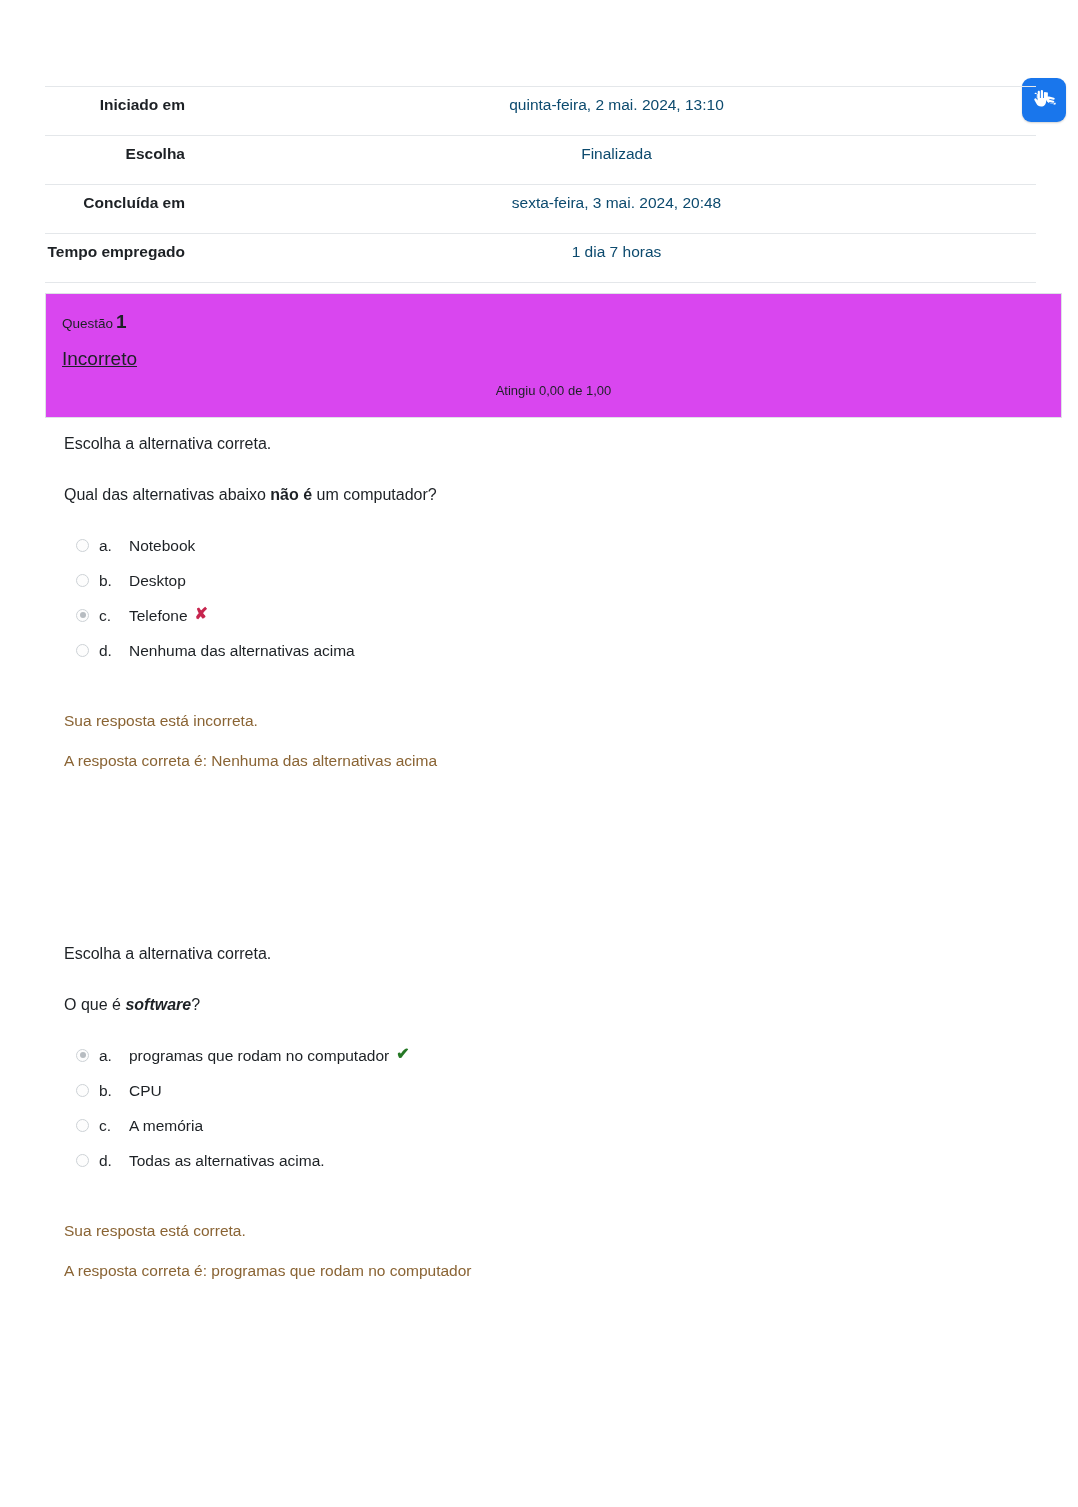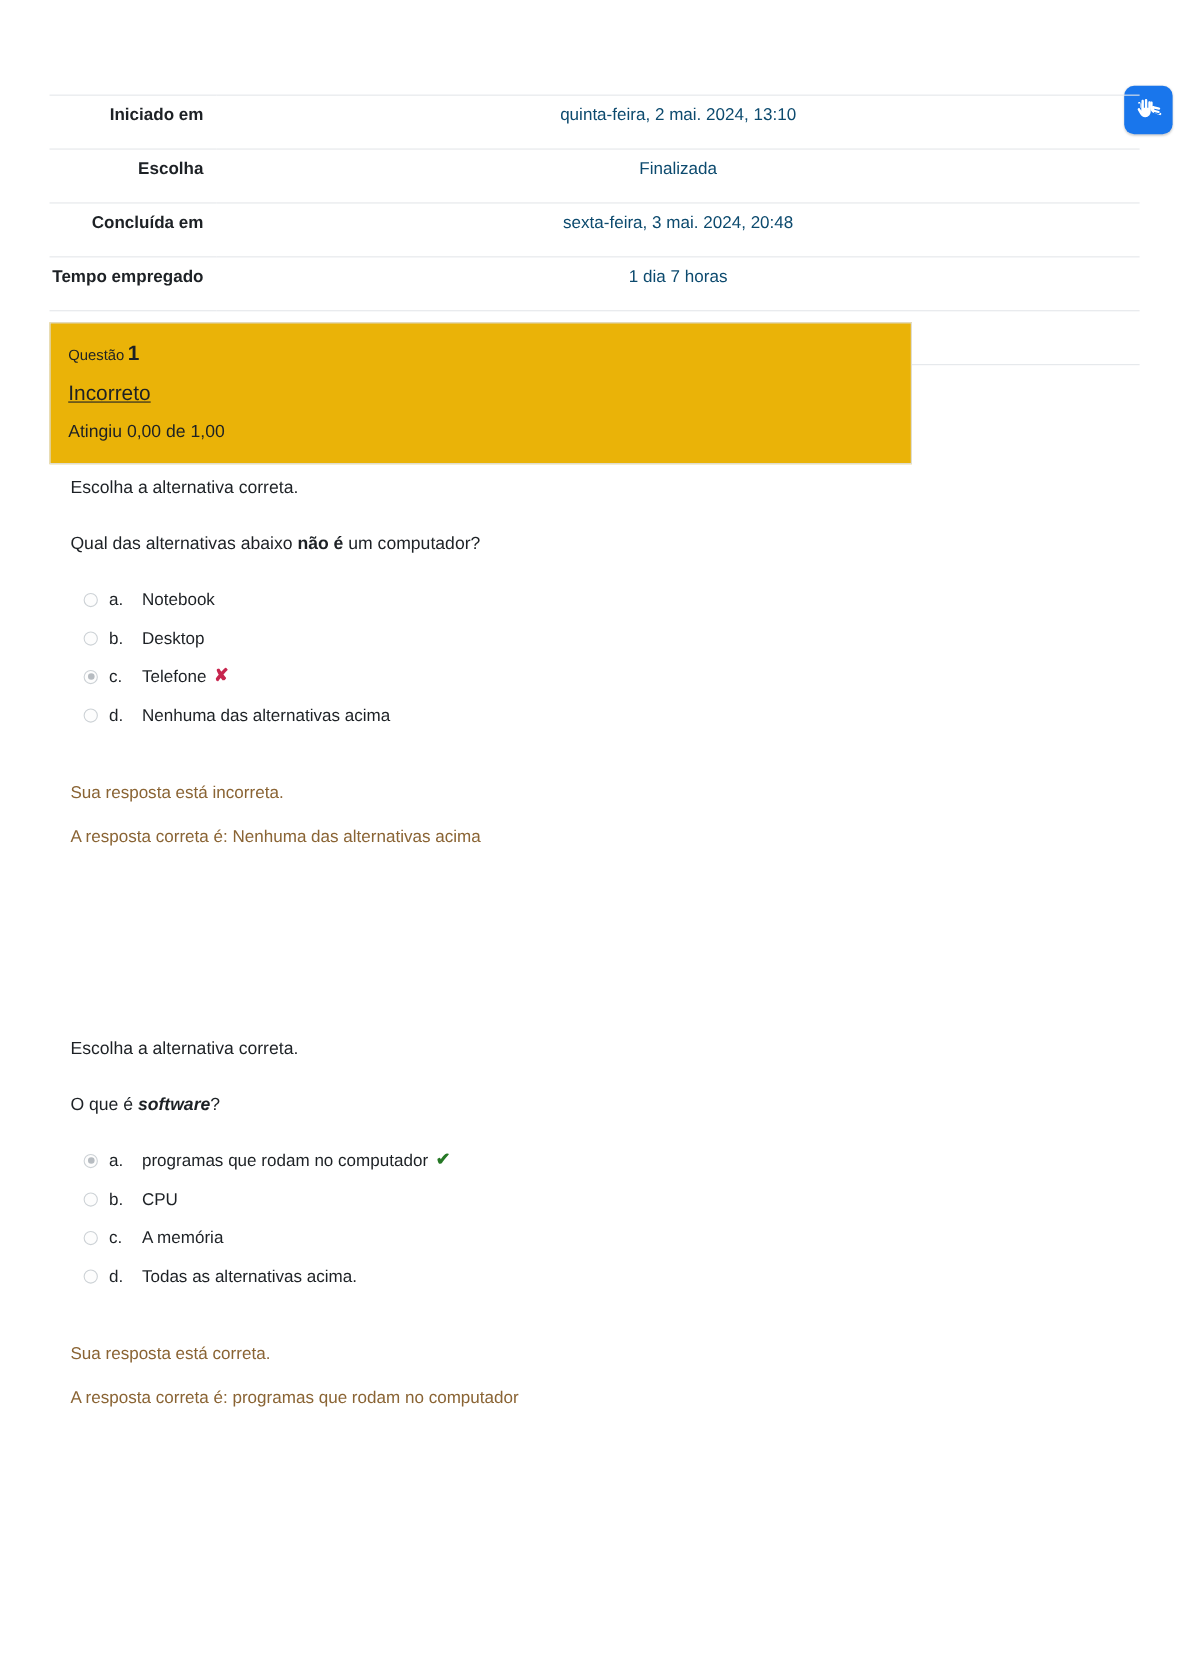--- a/index.html
+++ b/index.html
@@ -73,23 +73,23 @@
     line-height: 1.55;
     font-weight: normal;
     color: #0c4a6e;
   }
   .summary td b { font-weight: bold; }
 
   
   .qbox {
     position: absolute;
     left: 45px;
-    width: 784px;
+    width: 1017px;
     border: 1px solid #dee2e6;
-    background: #eab308;
+    background: #d946ef;
     padding: 14px 16px 16px 16px;
   }
   .qbox .qno {
     font-size: 13.5px;
     color: #1d2125;
     line-height: 1.5;
     margin-bottom: 8px;
   }
   .qbox .qno .num {
     font-size: 19px;
@@ -98,23 +98,24 @@
     vertical-align: baseline;
   }
   .qbox .qstate {
     font-size: 19px;
     color: #1d2125;
     line-height: 1.5;
     margin-bottom: 8px;
     text-decoration: underline;
   }
   .qbox .qgrade {
-    font-size: 16px;
+    font-size: 13px;
     color: #1d2125;
     line-height: 1.5;
+    text-align: center;
   }
 
   
   .qbody {
     position: absolute;
     left: 64px;
     width: 960px;
   }
   .qtext {
     font-size: 16px;

